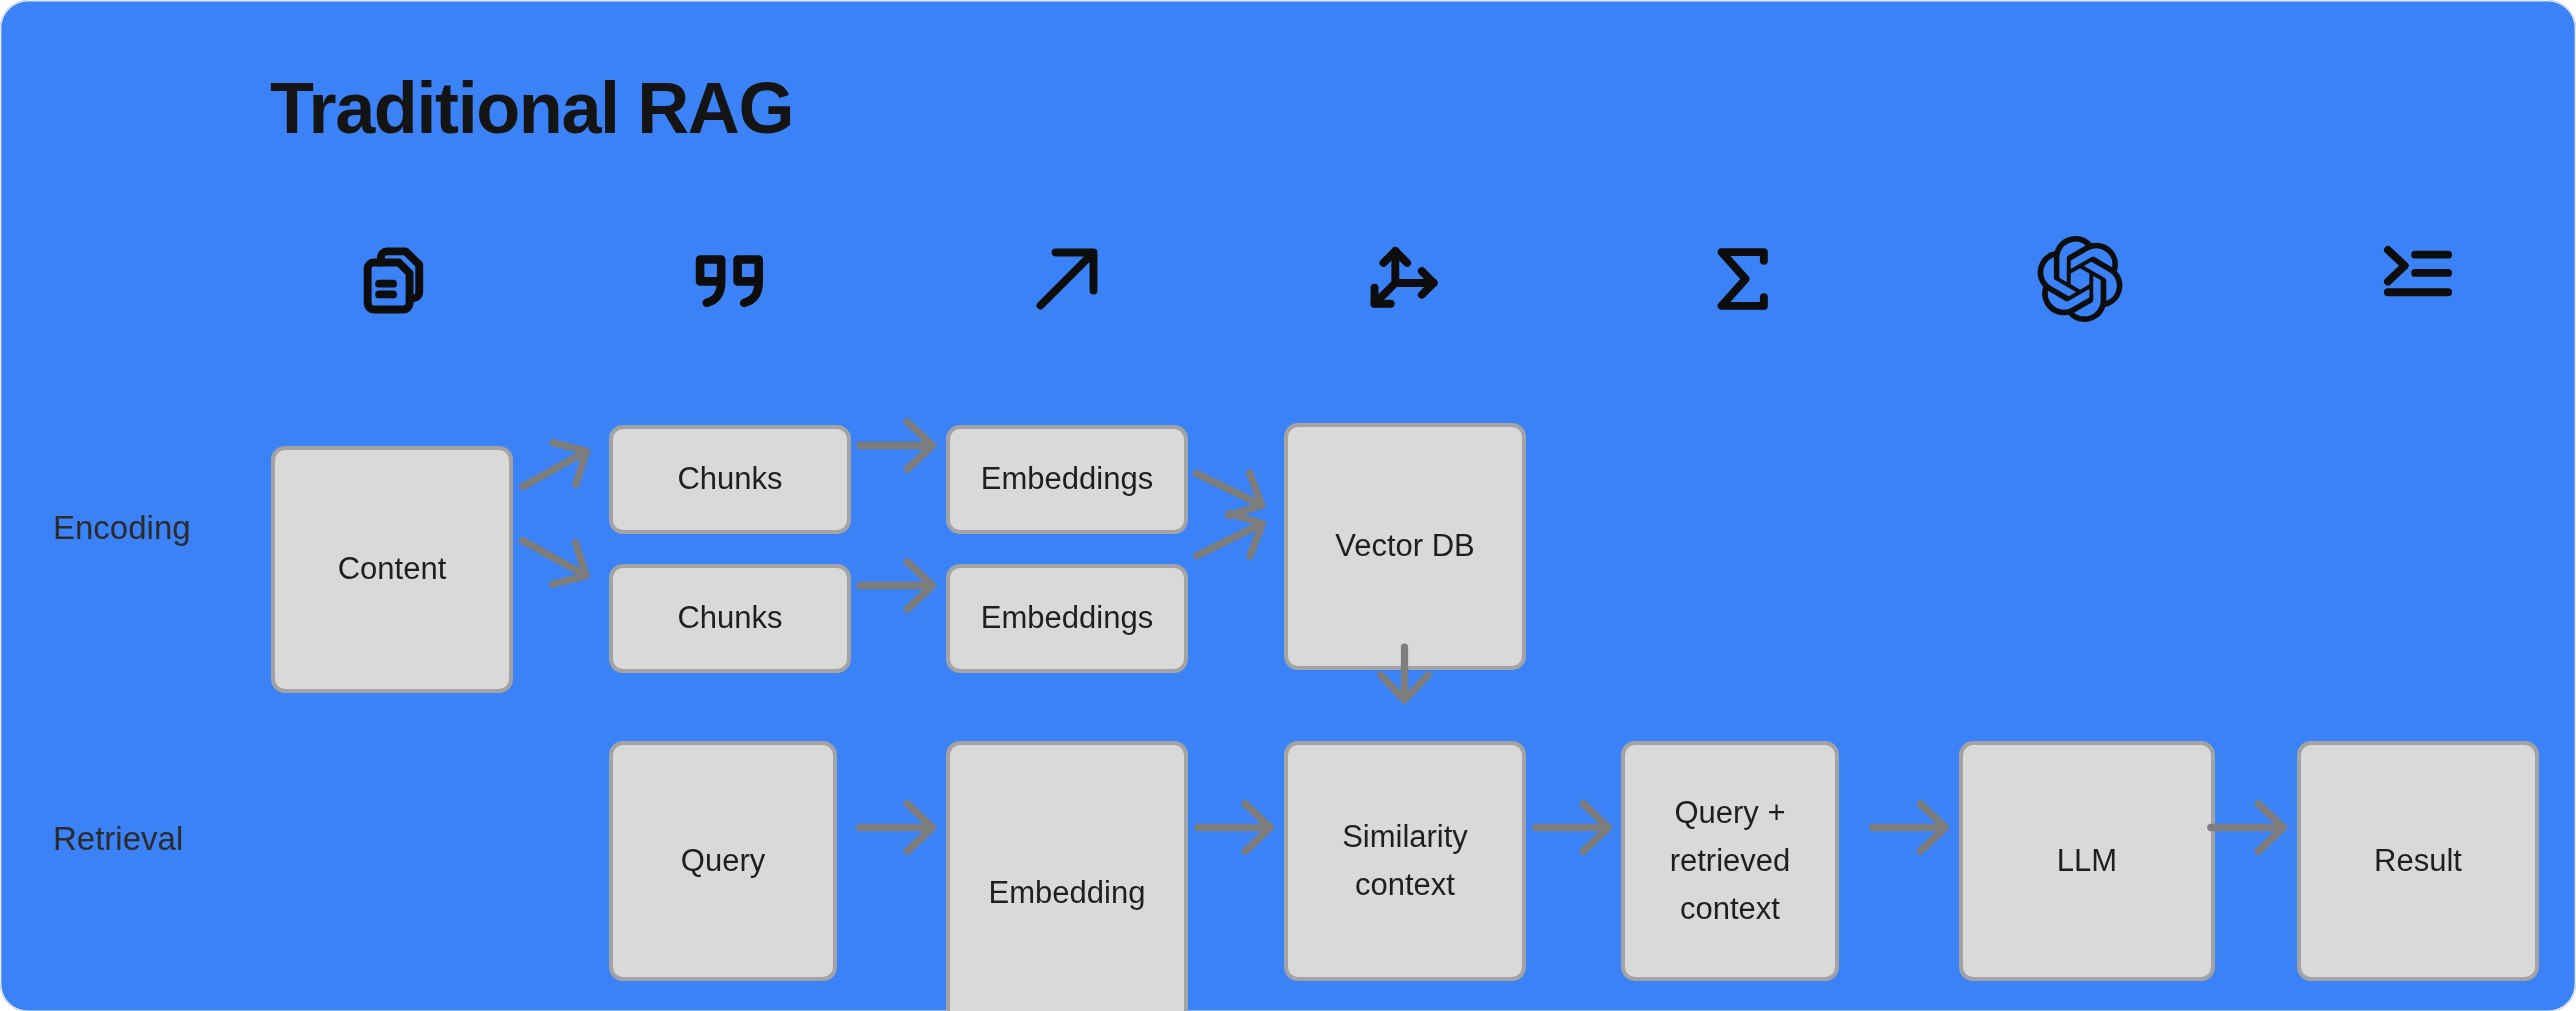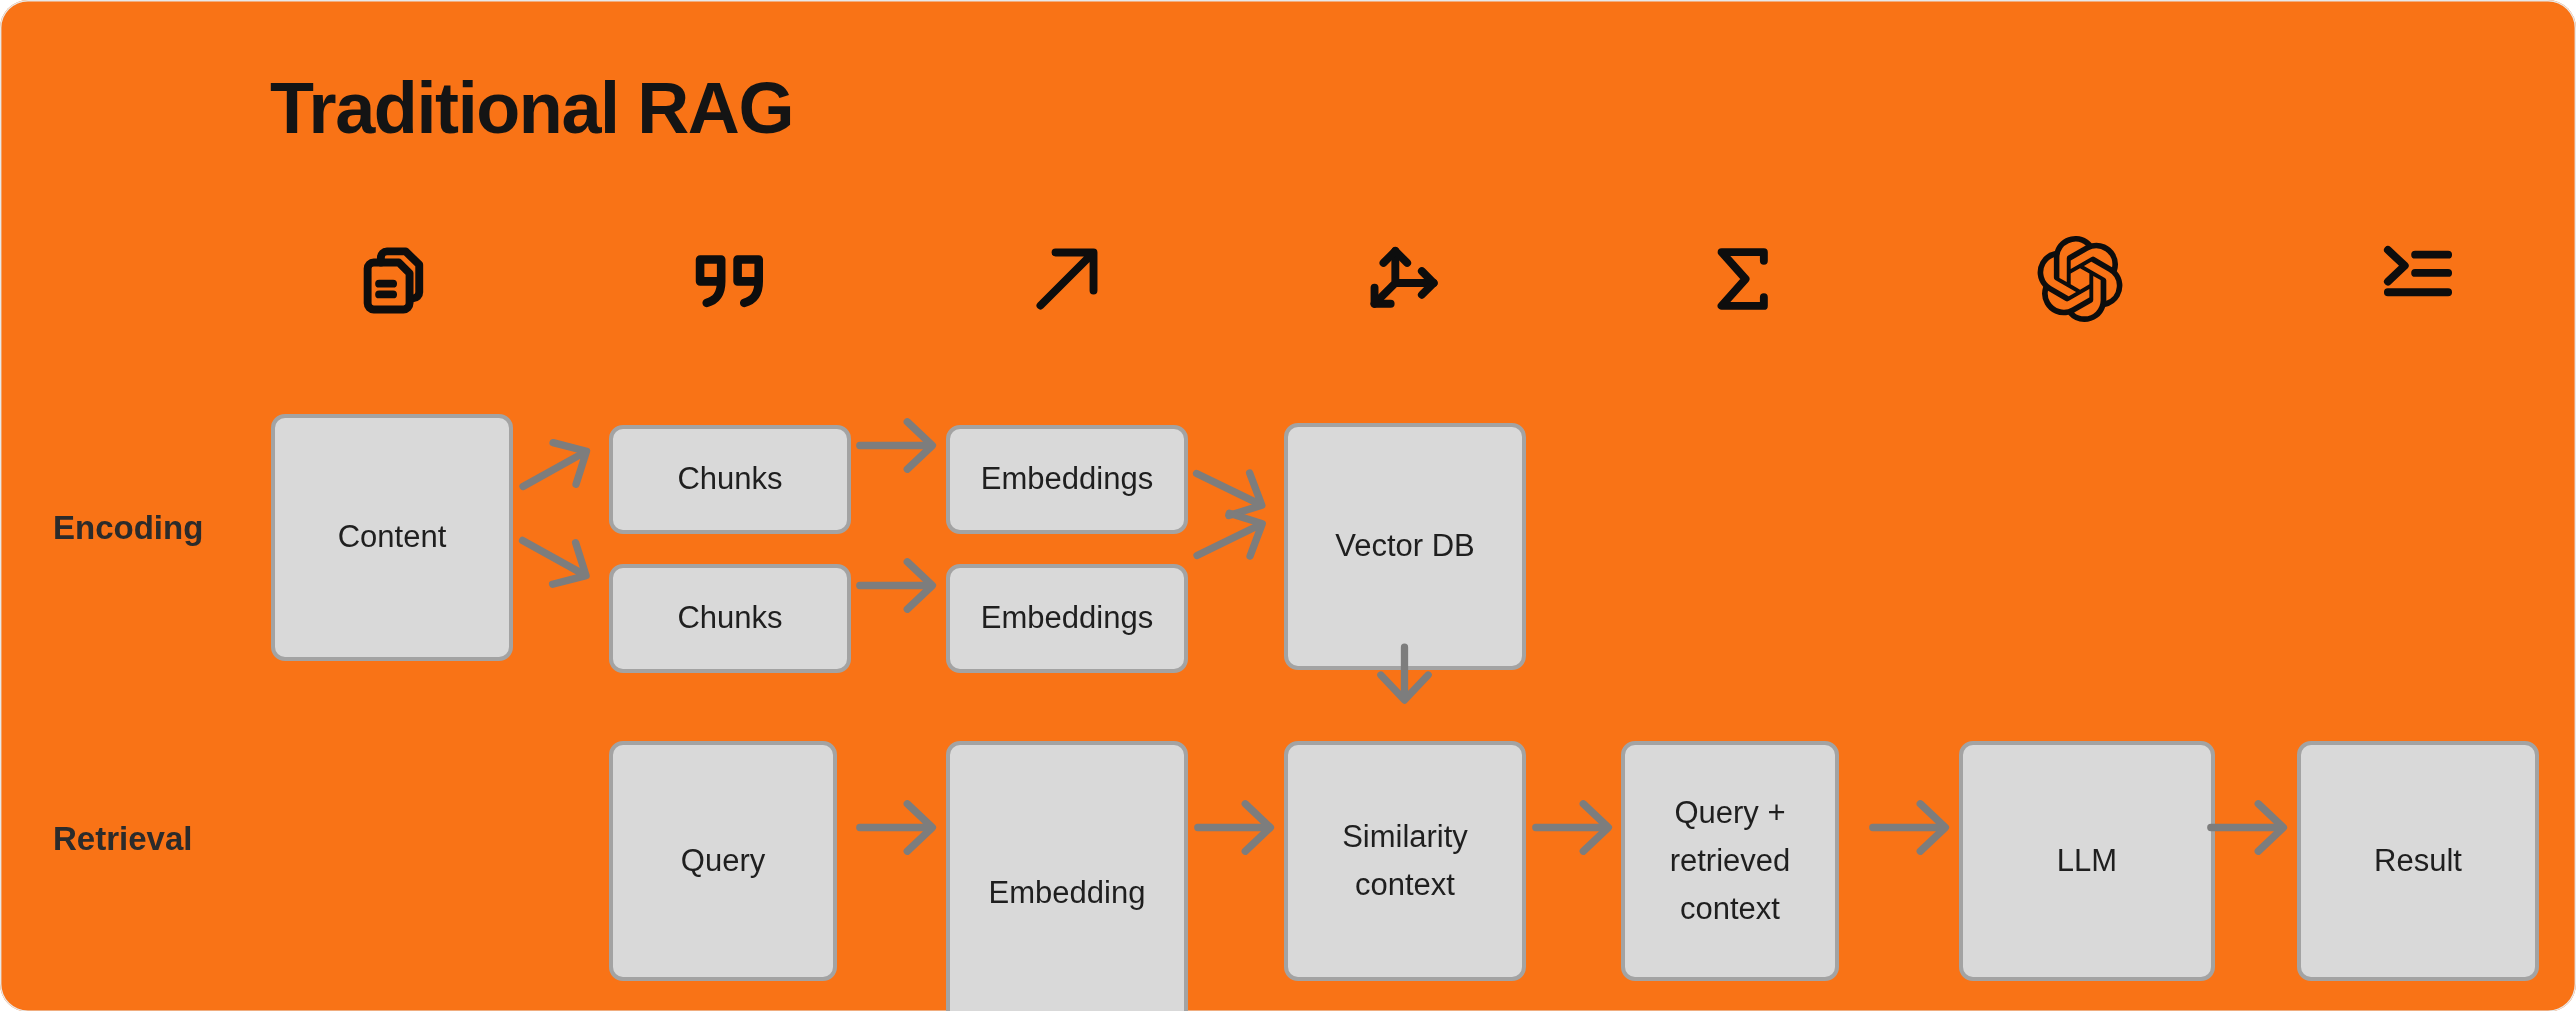--- a/index.html
+++ b/index.html
@@ -1,25 +1,25 @@
 <!DOCTYPE html>
 <html style="font-size:11px"><head>
 <meta charset="utf-8">
 <style>
   html,body{margin:0;padding:0;background:#ffffff;}
   .canvas{
-    position:relative;width:2576px;height:1012px;background:#f97316;
+    position:relative;width:2576px;height:1012px;background:#3b82f6;
     border-radius:28px;box-shadow:inset 0 0 0 1.4px #e8e8e8;overflow:hidden;
     font-family:"Liberation Sans",sans-serif;
   }
   .title{
     position:absolute;left:270px;top:67px;font-size:72px;font-weight:600;
     letter-spacing:-1.4px;color:#141414;white-space:nowrap;
   }
-  .row-label{position:absolute;left:53px;font-size:33px;color:#2b2b2b;white-space:nowrap;font-weight:bold;}
+  .row-label{position:absolute;left:53px;font-size:33px;color:#2b2b2b;white-space:nowrap;}
   .row-label.encoding{top:509px;}
   .row-label.retrieval{top:820px;}
   .node{
     position:absolute;background:#d9d9d9;border:4.2px solid #a3a3a3;border-radius:14px;
     display:flex;align-items:center;justify-content:center;text-align:center;
     font-size:31px;color:#1f1f1f;line-height:1.55;box-sizing:border-box;margin-top:34px;
   }
   .node.pad{padding:0 36px;}
   .icon{position:absolute;top:236px;width:86px;height:86px;display:flex;align-items:center;justify-content:center;}
   .icon svg{width:100%;height:100%;}
@@ -71,21 +71,21 @@
     <svg viewBox="0 0 24 24">
       <path fill="#0d0d0d" d="M22.2819 9.8211a5.9847 5.9847 0 0 0-.5157-4.9108 6.0462 6.0462 0 0 0-6.5098-2.9A6.0651 6.0651 0 0 0 4.9807 4.1818a5.9847 5.9847 0 0 0-3.9977 2.9 6.0462 6.0462 0 0 0 .7427 7.0966 5.98 5.98 0 0 0 .511 4.9107 6.051 6.051 0 0 0 6.5146 2.9001A5.9847 5.9847 0 0 0 13.2599 24a6.0557 6.0557 0 0 0 5.7718-4.2058 5.9894 5.9894 0 0 0 3.9977-2.9001 6.0557 6.0557 0 0 0-.7475-7.073zm-9.022 12.6081a4.4755 4.4755 0 0 1-2.8764-1.0408l.1419-.0804 4.7783-2.7582a.7948.7948 0 0 0 .3927-.6813v-6.7369l2.02 1.1686a.071.071 0 0 1 .038.0615v5.5826a4.504 4.504 0 0 1-4.4945 4.4849zm-9.6607-4.1254a4.4708 4.4708 0 0 1-.5346-3.0137l.142.0852 4.783 2.7582a.7712.7712 0 0 0 .7806 0l5.8428-3.3685v2.3324a.0804.0804 0 0 1-.0332.0615L9.74 19.9502a4.4992 4.4992 0 0 1-6.1408-1.6464zM2.3408 7.8956a4.485 4.485 0 0 1 2.3655-1.9728V11.6a.7664.7664 0 0 0 .3879.6765l5.8144 3.3543-2.0201 1.1685a.0757.0757 0 0 1-.071 0l-4.8303-2.7865A4.504 4.504 0 0 1 2.3408 7.8956zm16.5963 3.8558L13.1038 8.364 15.1192 7.2a.0757.0757 0 0 1 .071 0l4.8303 2.7913a4.4944 4.4944 0 0 1-.6765 8.1042v-5.6772a.79.79 0 0 0-.407-.667zm2.0107-3.0231l-.142-.0852-4.7735-2.7818a.7759.7759 0 0 0-.7854 0L9.409 9.2297V6.8974a.0662.0662 0 0 1 .0284-.0615l4.8303-2.7866a4.4992 4.4992 0 0 1 6.6802 4.66zM8.3065 12.863l-2.02-1.1638a.0804.0804 0 0 1-.038-.0567V6.0742a4.4992 4.4992 0 0 1 7.3757-3.4537l-.142.0805L8.704 5.459a.7948.7948 0 0 0-.3927.6813zm1.0976-2.3654l2.602-1.4998 2.6069 1.4998v2.9994l-2.5974 1.4997-2.6067-1.4997z"></path>
     </svg>
   </div>
   <div class="icon" style="left:2375px">
     <svg viewBox="0 0 24 24">
       <path class="stroke" d="M3.6 3.9 L8.3 8.3 L3.6 12.7 M11.2 5.2 H20.4 M11.2 10.3 H20.4 M3.6 15.7 H20.4"></path>
     </svg>
   </div>
 
-  <div class="node" style="left:271px;top:380px;width:242px;height:247px">
+  <div class="node" style="left:271px;top:412px;width:242px;height:247px">
     <span>Content</span>
   </div>
   <div class="node" style="left:609px;top:391px;width:242px;height:109px">
     <span>Chunks</span>
   </div>
   <div class="node" style="left:609px;top:530px;width:242px;height:109px">
     <span>Chunks</span>
   </div>
   <div class="node" style="left:946px;top:391px;width:242px;height:109px">
     <span>Embeddings</span>

